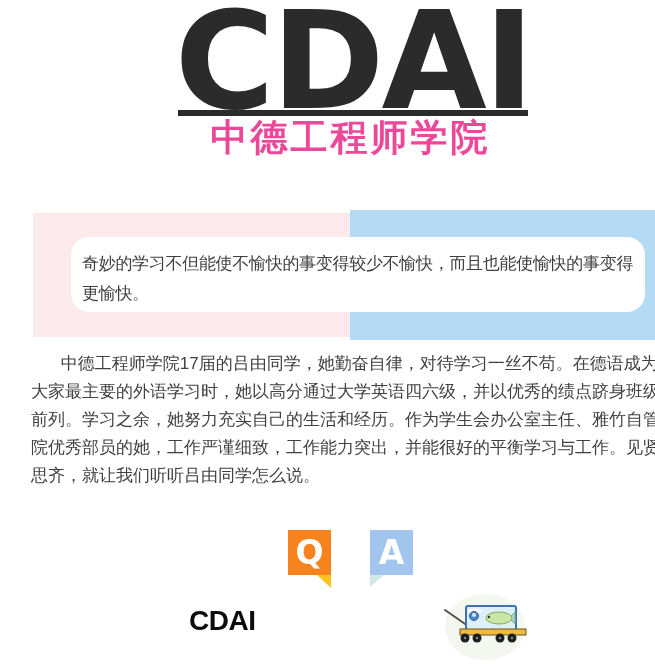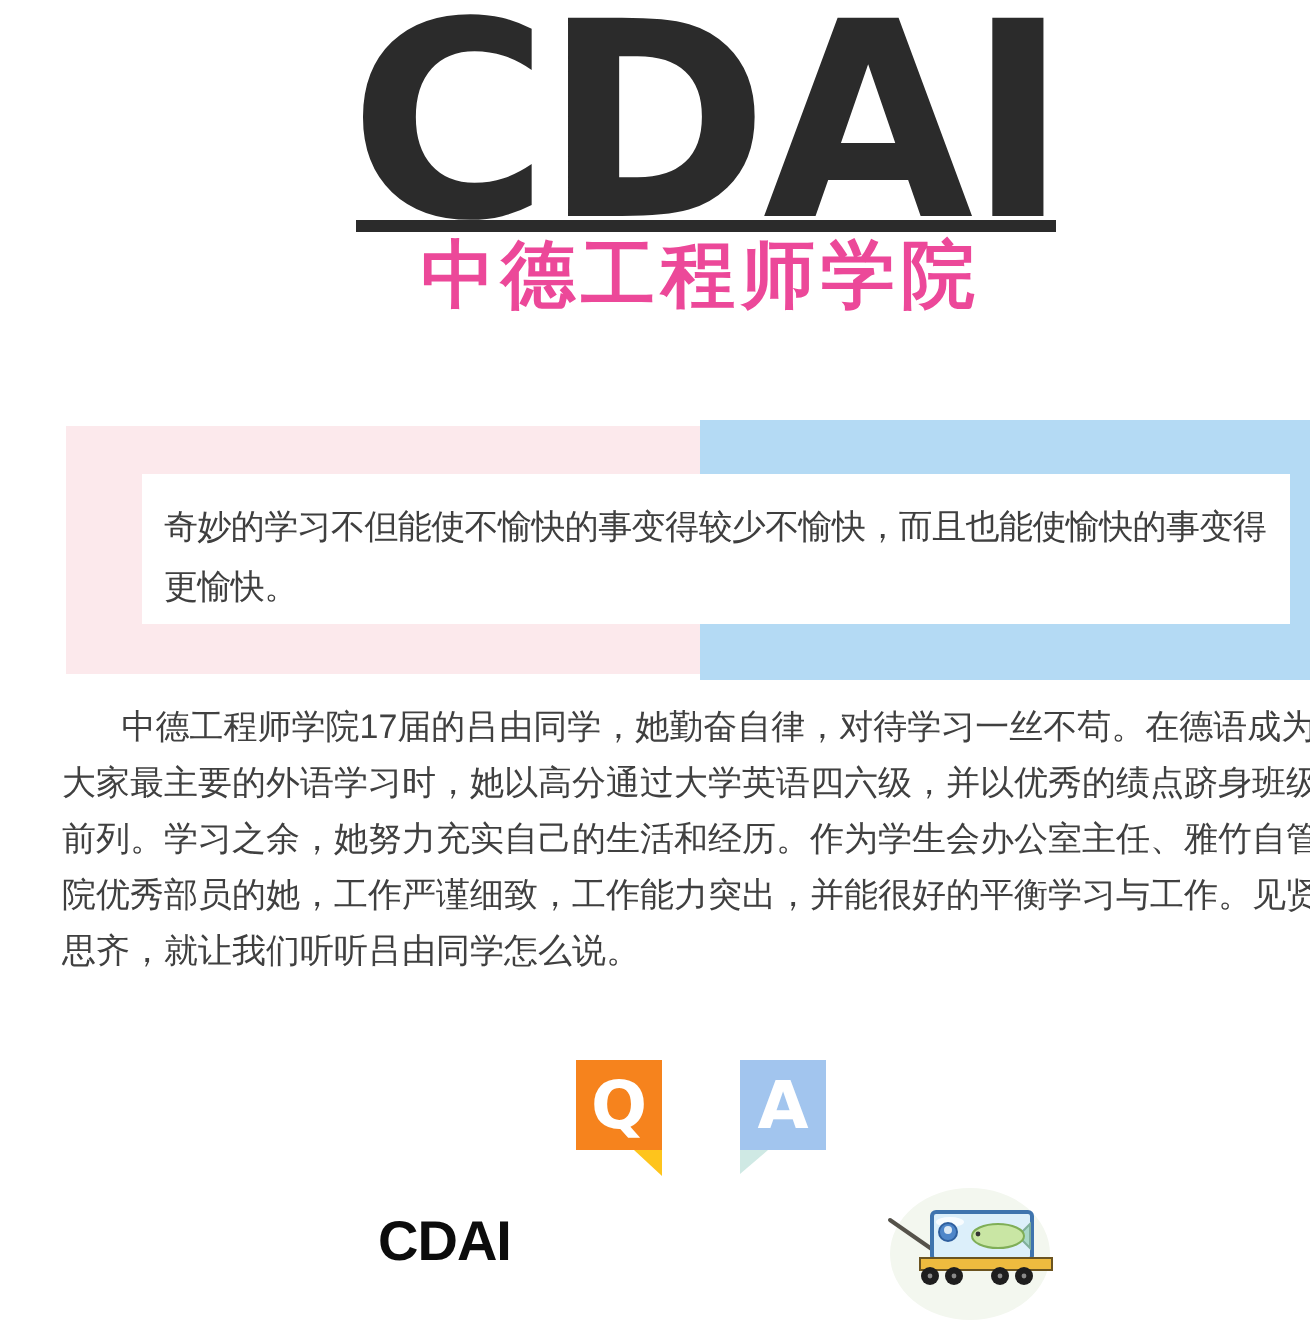--- a/index.html
+++ b/index.html
@@ -21,21 +21,21 @@
   .logo-cn{
     position:absolute;left:0;top:118px;width:655px;text-align:center;
     font-size:37px;font-weight:bold;color:#ec4899;letter-spacing:3px;line-height:40px;
   }
 
   
   .quote-pink{position:absolute;left:10px;top:213px;width:317px;height:124px;background:#fce9ec;}
   .quote-blue{position:absolute;left:327px;top:210px;width:320px;height:130px;background:#b4daf4;}
   .quote-card{
     position:absolute;left:48px;top:237px;width:574px;height:75px;background:#ffffff;
-    box-sizing:border-box;padding:12px 11px;
+    box-sizing:border-box;padding:12px 11px;border-radius:18px;
   }
   .quote-text{
     font-size:17px;line-height:30px;color:#3f3f3f;letter-spacing:-0.3px;
   }
 
   
   .article-paragraph{
     position:absolute;left:8px;top:350px;width:637px;
     font-size:17px;line-height:28px;color:#404040;
     text-indent:1.75em;margin:0;

